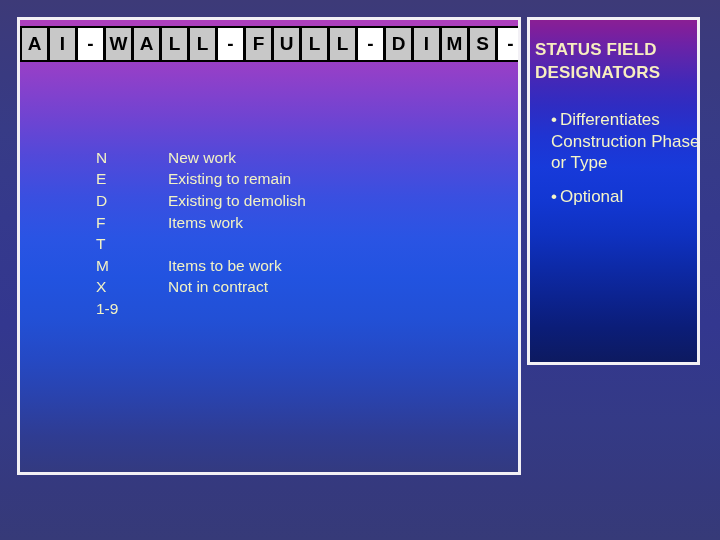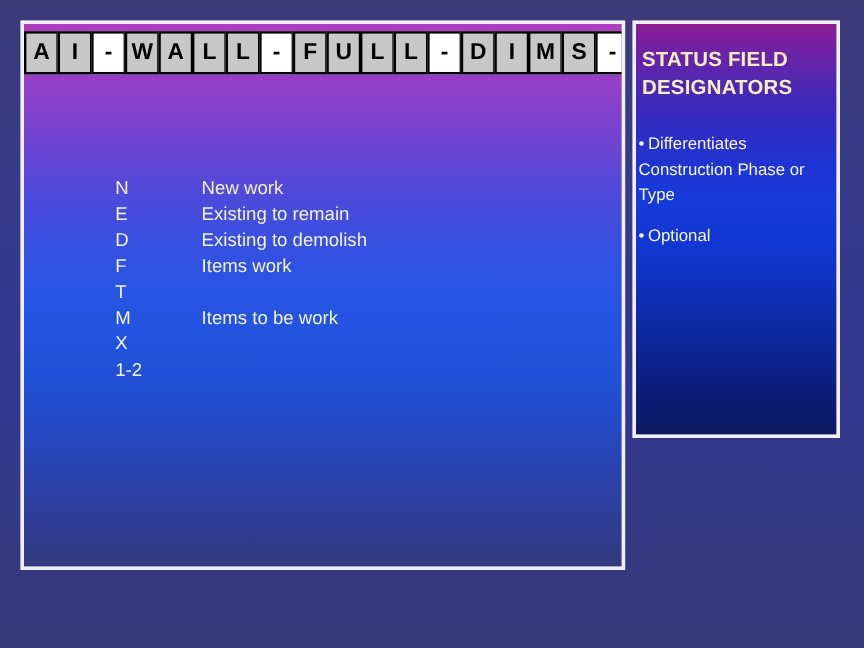--- a/index.html
+++ b/index.html
@@ -142,24 +142,24 @@
     width: 164px;
     color: #f7eec0;
     font-weight: bold;
     font-size: 17px;
     line-height: 22.5px;
     letter-spacing: 0.2px;
   }
 
   .panel-bullet {
     position: absolute;
-    left: 2px;
+    left: 21px;
     width: 164px;
     color: #f5f5c8;
-    font-size: 14px;
+    font-size: 17px;
     line-height: 21.5px;
   }
 
   #bullet-0 { top: 89px; }
   #bullet-1 { top: 166px; }
 
   .bullet-dot {
     display: inline-block;
     margin-right: 3px;
   }
@@ -211,23 +211,24 @@
         </div>
         <div class="dsg-row">
           <div class="dsg-code">T</div>
         </div>
         <div class="dsg-row">
           <div class="dsg-code">M</div>
           <div class="dsg-desc">Items to be work</div>
         </div>
         <div class="dsg-row">
           <div class="dsg-code">X</div>
-        </div>
-        <div class="dsg-row">
-          <div class="dsg-code">1-2</div>
+          <div class="dsg-desc">Not in contract</div>
+        </div>
+        <div class="dsg-row">
+          <div class="dsg-code">1-9</div>
         </div>
       </div>
 
   </div>
 
   <div class="frame-right">
 
     <div id="panel-title">STATUS FIELD DESIGNATORS</div>
 
     <div class="panel-bullet" id="bullet-0">

